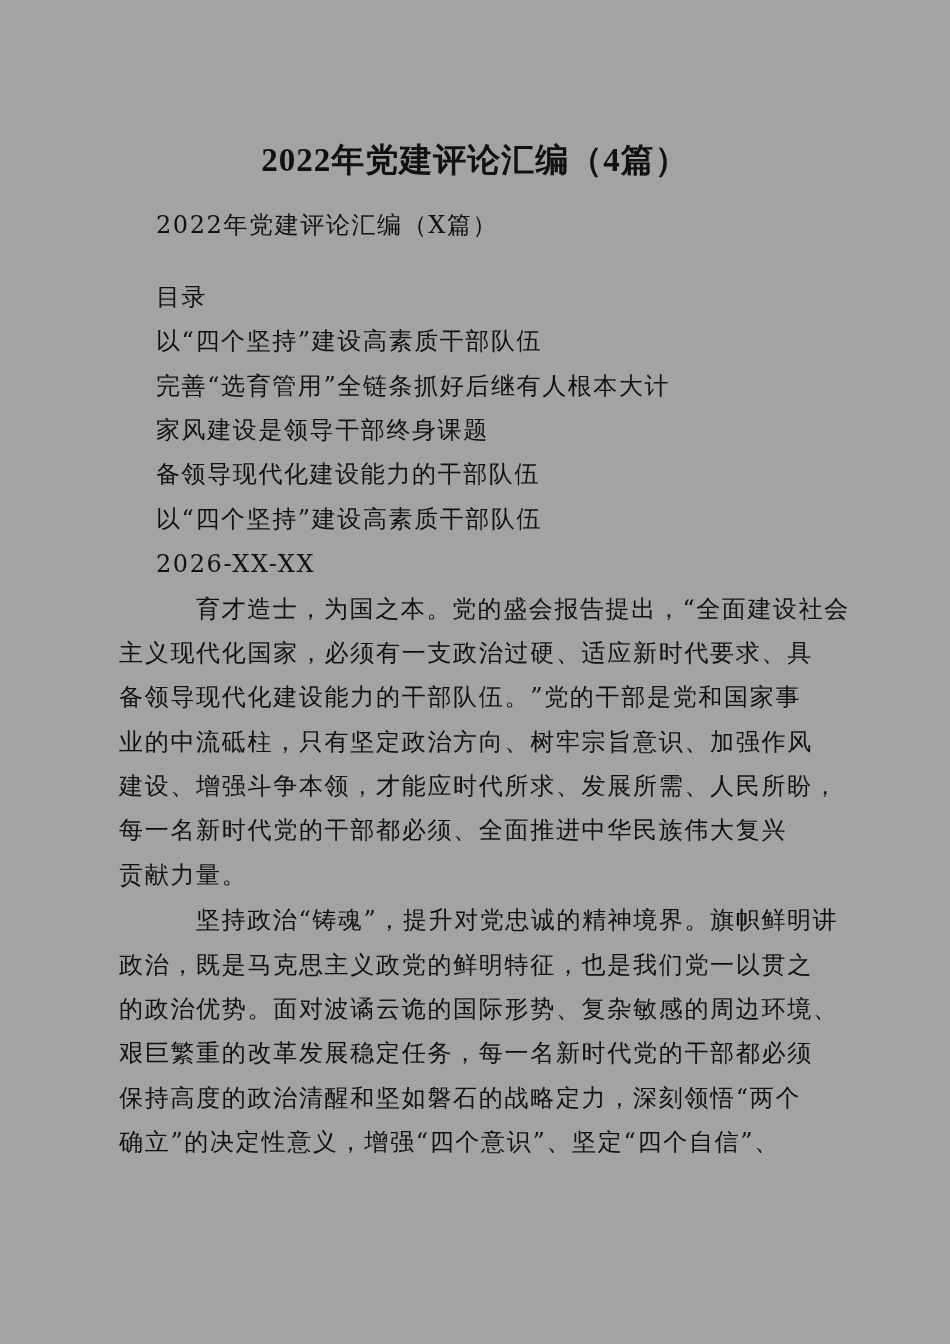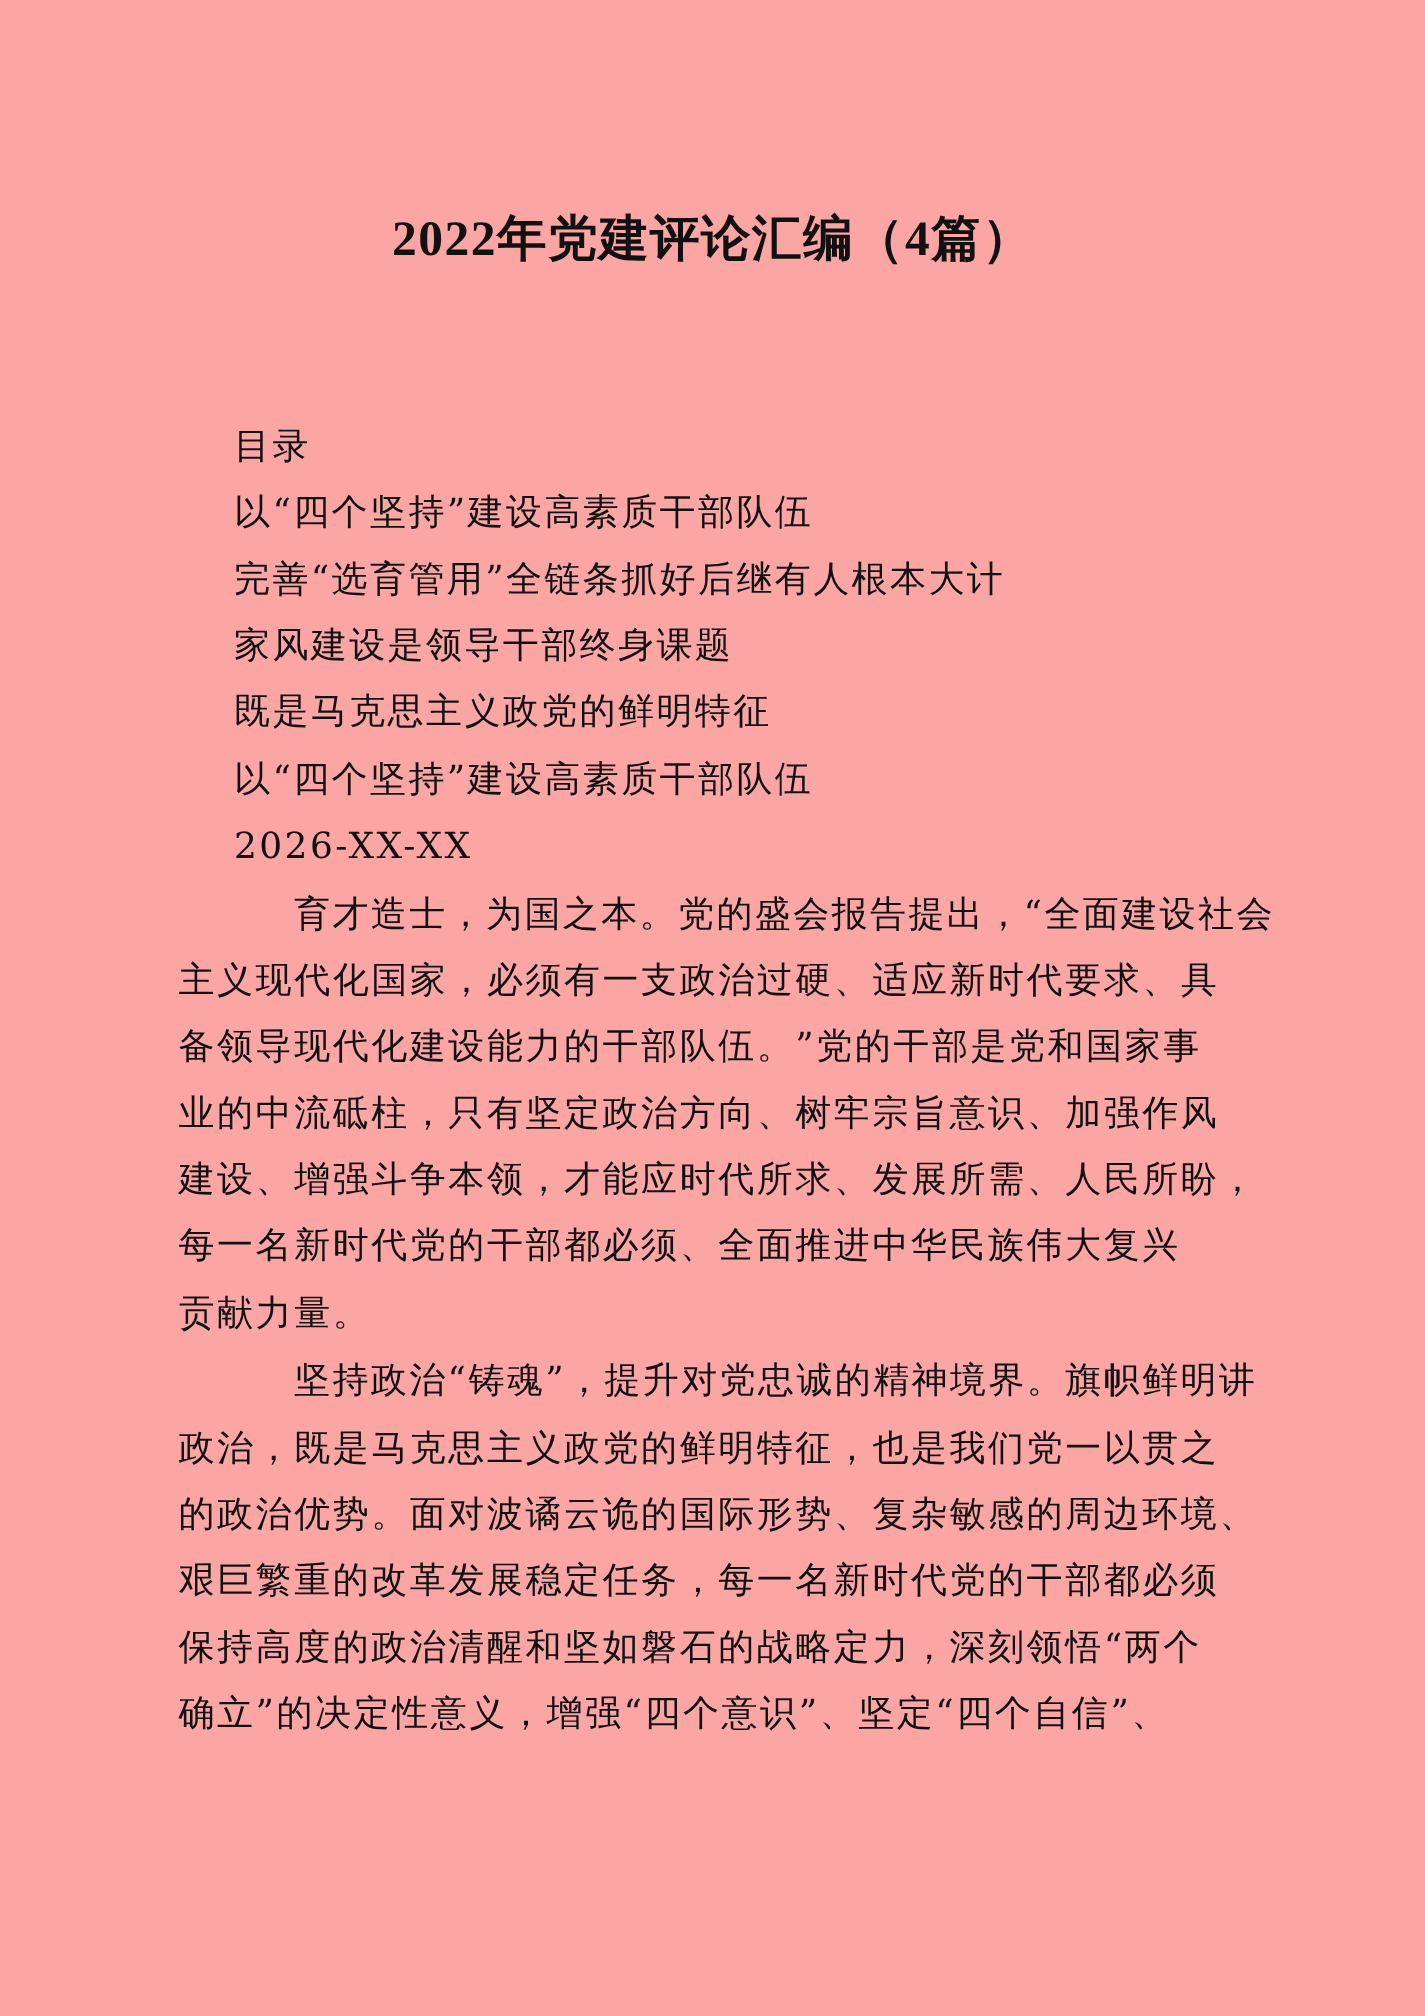--- a/index.html
+++ b/index.html
@@ -1,38 +1,39 @@
 <!DOCTYPE html>
 <html><head>
 <meta charset="utf-8">
 <style>
   html, body { margin: 0; padding: 0; background: #ffffff; }
   body { width: 950px; height: 1344px; position: relative; overflow: hidden;
          font-family: "DejaVu Serif", "Liberation Serif", serif; color: #111; }
-  .page { position: absolute; left: 0; top: 0; width: 950px; height: 1344px; background: #fca5a5; }
+  .page { position: absolute; left: 0; top: 0; width: 950px; height: 1344px; background: #a3a3a3; }
   .title { position: absolute; left: 0; width: 950px; top: 138px; text-align: center;
            font-size: 33px; font-weight: bold; font-family: "Liberation Serif", "DejaVu Serif", serif;
            letter-spacing: 1px; line-height: 44px; }
   .line { position: absolute; font-size: 24px; line-height: 30px; white-space: nowrap;
           letter-spacing: 1.6px; }
   .toc { left: 156px; }
   .body { left: 119px; width: 720px; letter-spacing: 1.7px; }
   .indent { left: 156px; margin-left: 40px; }
 </style>
 </head>
 <body>
 
 <div class="page">
   <div class="title">2022年党建评论汇编（4篇）</div>
 
+  <div class="line toc" style="top:210px">2022年党建评论汇编（X篇）</div>
   <div class="line toc" style="top:282px">目录</div>
   <div class="line toc" style="top:326px">以“四个坚持”建设高素质干部队伍</div>
   <div class="line toc" style="top:415px">家风建设是领导干部终身课题</div>
   <div class="line toc" style="top:371px">完善“选育管用”全链条抓好后继有人根本大计</div>
-  <div class="line toc" style="top:459px">既是马克思主义政党的鲜明特征</div>
+  <div class="line toc" style="top:459px">备领导现代化建设能力的干部队伍</div>
   <div class="line toc" style="top:504px">以“四个坚持”建设高素质干部队伍</div>
   <div class="line toc" style="top:549px">2026-XX-XX</div>
 
   <div>
     <div class="line indent" style="top:594px">育才造士，为国之本。党的盛会报告提出，“全面建设社会</div>
     <div class="line body" style="top:638px">主义现代化国家，必须有一支政治过硬、适应新时代要求、具</div>
     <div class="line body" style="top:682px">备领导现代化建设能力的干部队伍。”党的干部是党和国家事</div>
     <div class="line body" style="top:727px">业的中流砥柱，只有坚定政治方向、树牢宗旨意识、加强作风</div>
     <div class="line body" style="top:771px">建设、增强斗争本领，才能应时代所求、发展所需、人民所盼，</div>
     <div class="line body" style="top:815px">每一名新时代党的干部都必须、全面推进中华民族伟大复兴</div>

